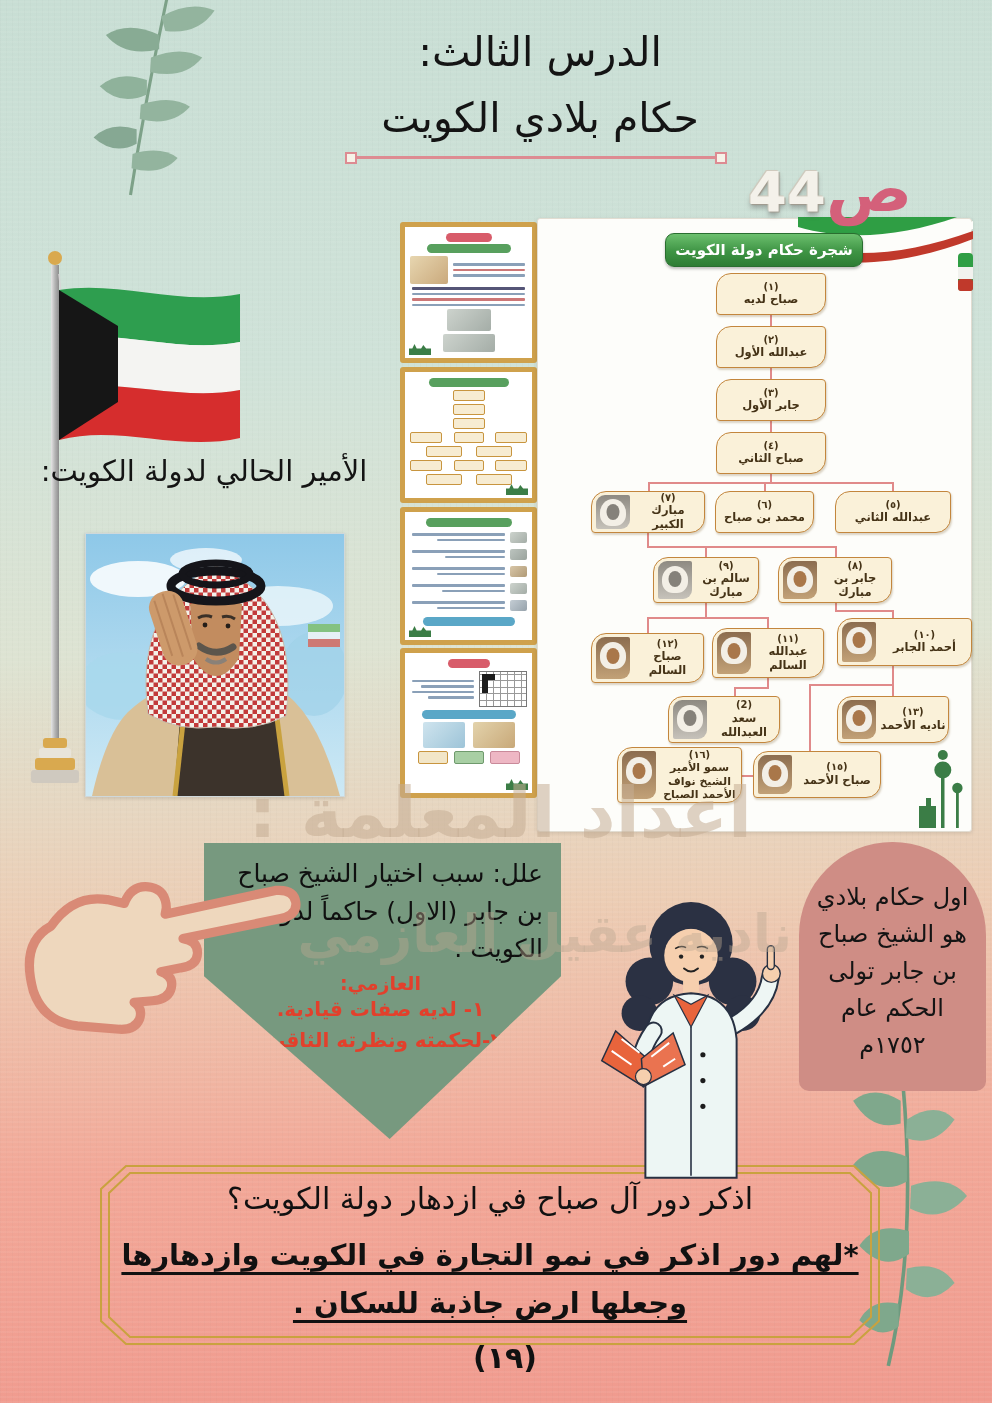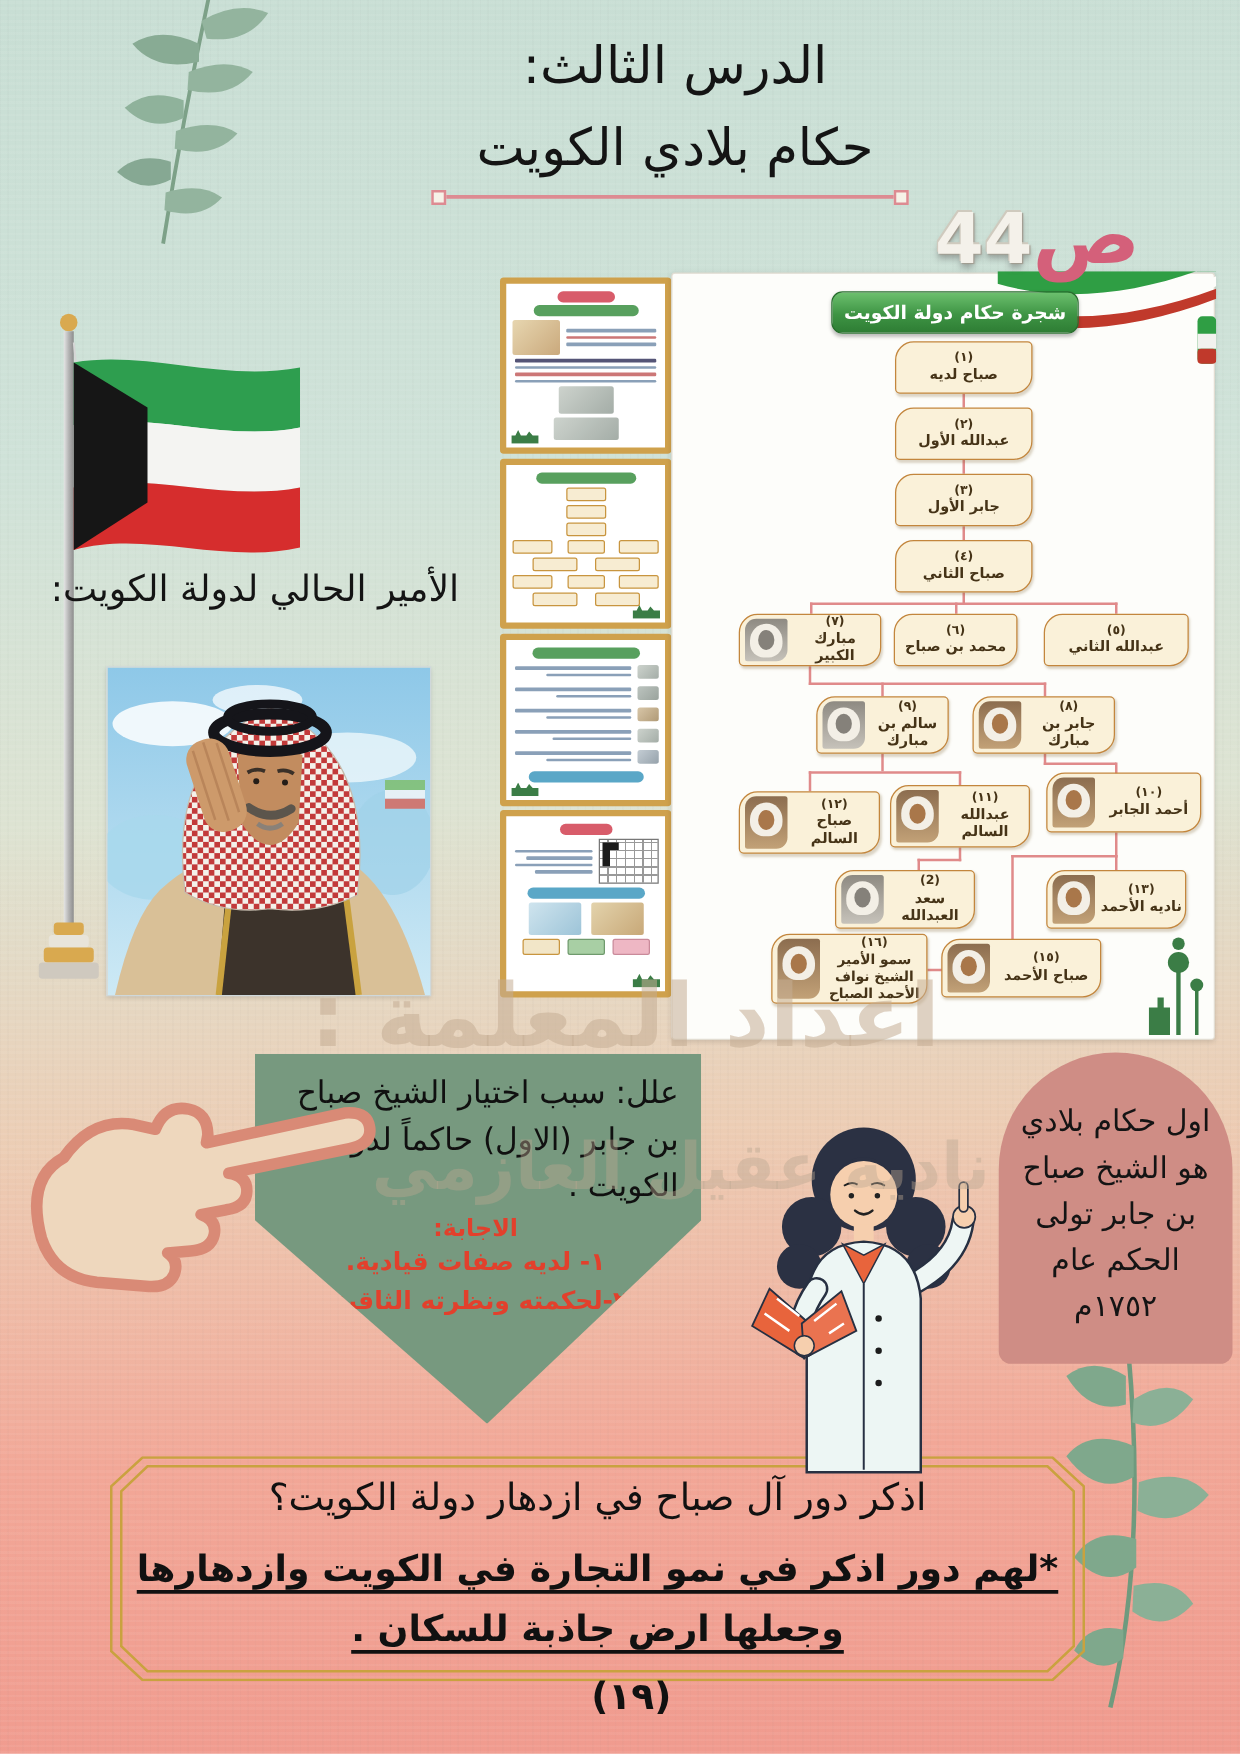--- a/index.html
+++ b/index.html
@@ -65,21 +65,21 @@
   .greencard .q{font-size:25px;line-height:1.5;color:#101010;text-align:right;}
   .greencard .albl{font-size:19px;font-weight:bold;color:#e2402c;text-align:center;margin-top:4px;}
   .greencard .ans{font-size:20px;font-weight:bold;color:#e2402c;text-align:center;line-height:1.55;}
   .hand{left:18px;top:848px;width:310px;height:215px;z-index:6;transform:rotate(-8deg);}
   
   .teacher{left:572px;top:878px;width:238px;height:302px;z-index:6;}
   .pinkblob{left:799px;top:842px;width:187px;height:249px;background:#cf8d85;border-radius:95px 95px 10px 10px;z-index:5;
     display:flex;align-items:center;justify-content:center;box-sizing:border-box;padding:18px 8px 8px;}
   .pinkblob .t{font-size:24px;line-height:1.55;color:#141414;text-align:center;}
   
-  .bottombox{left:88px;top:1165px;width:780px;height:180px;z-index:5;}
+  .bottombox{left:100px;top:1165px;width:780px;height:180px;z-index:5;}
   .bottombox .btxt{position:absolute;inset:0;display:flex;flex-direction:column;align-items:center;justify-content:flex-start;padding-top:16px;box-sizing:border-box;}
   .bq{font-size:30px;color:#111;}
   .ba{font-size:29px;font-weight:bold;color:#111;text-decoration:underline;text-decoration-thickness:2.5px;text-underline-offset:7px;margin-top:22px;}
   .ba2{margin-top:14px;}
   .pagenum{left:420px;top:1340px;width:170px;text-align:center;font-size:30px;font-weight:bold;color:#111;z-index:5;}
   
   .wm{position:absolute;color:rgba(196,173,148,.55);font-weight:bold;z-index:8;pointer-events:none;white-space:nowrap;margin-top:16px;}
   .wm1{right:240px;top:756px;font-size:70px;}
   .wm2{right:200px;top:888px;font-size:52px;color:rgba(186,166,145,.42);}
   .leaf-tl{left:66px;top:-6px;width:170px;height:205px;z-index:1;}
@@ -313,21 +313,21 @@
   <div class="rb hasphoto" style="left:240px;top:338px;width:114px;height:46px;">
     <span class="portrait"></span>
     <span class="rnum">(٨)</span>
     <span class="rname">جابر بن مبارك</span>
     </div>
   <div class="rb hasphoto" style="left:115px;top:338px;width:106px;height:46px;">
     <span class="portrait bw"></span>
     <span class="rnum">(٩)</span>
     <span class="rname">سالم بن مبارك</span>
     </div>
-  <div class="rb hasphoto" style="left:299px;top:399px;width:124px;height:48px;">
+  <div class="rb hasphoto" style="left:299px;top:399px;width:135px;height:48px;">
     <span class="portrait"></span>
     <span class="rnum">(١٠)</span>
     <span class="rname">أحمد الجابر</span>
     </div>
   <div class="rb hasphoto" style="left:174px;top:409px;width:112px;height:50px;">
     <span class="portrait"></span>
     <span class="rnum">(١١)</span>
     <span class="rname">عبدالله السالم</span>
     </div>
   <div class="rb hasphoto" style="left:53px;top:414px;width:113px;height:50px;">
@@ -436,21 +436,21 @@
     <path d="M78,62 L78,120 M88,58 L88,124 M98,62 L98,120" stroke="#b9855a" stroke-width="2"></path>
   </g>
 </svg>
 
 <div class="abs greencard">
   <div class="q">
     <div>علل: سبب اختيار الشيخ صباح</div>
     <div>بن جابر (الاول) حاكماً لدولة</div>
     <div>الكويت .</div>
   </div>
-  <div class="albl">الاجابة:</div>
+  <div class="albl">العازمي:</div>
   <div class="ans">١- لديه صفات قيادية.</div>
   <div class="ans">٢-لحكمته ونظرته الثاقبة.</div>
 </div>
 
 <svg class="abs hand" viewBox="0 0 300 210">
   <path d="M10,120 Q4,72 36,60 Q62,32 94,42 L110,48 Q120,30 138,36 Q152,41 150,58 L148,64 L258,56 Q276,57 276,70 Q276,83 258,84 L162,90 Q176,94 174,106 Q172,118 156,118 L136,119 Q148,125 144,136 Q140,147 124,146 L106,145 Q114,152 109,162 Q103,172 88,169 L48,160 Q16,152 10,120 Z" fill="#eed7bd" stroke="#d98a76" stroke-width="9" stroke-linejoin="round" stroke-linecap="round"></path>
 </svg>
 
 <svg class="abs teacher" viewBox="0 0 240 300">
   <circle cx="120" cy="64" r="42" fill="#2b3143"></circle>

